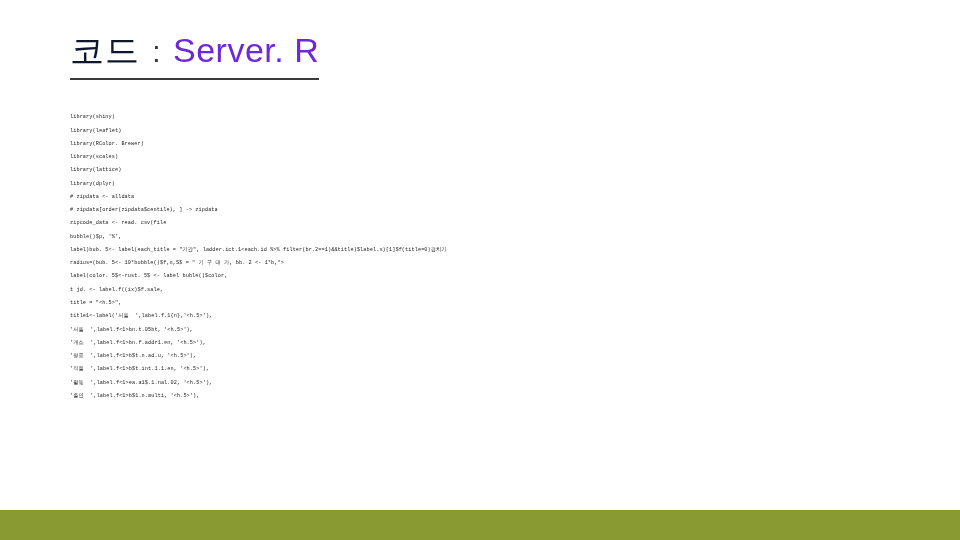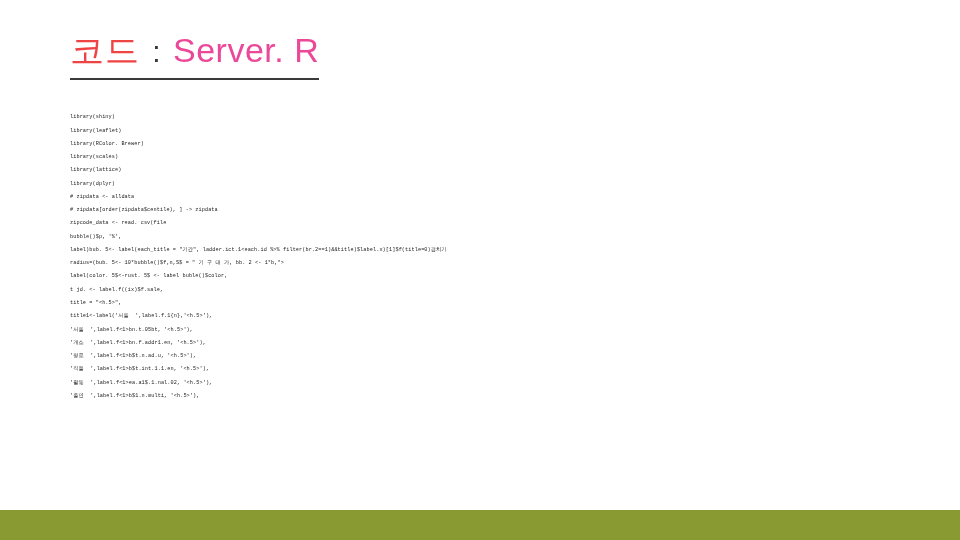--- a/index.html
+++ b/index.html
@@ -19,33 +19,33 @@
     }
     .title-wrap {
       display: inline-block;
       border-bottom: 2px solid #3a3a3a;
       padding-bottom: 4px;
       margin-bottom: 18px;
     }
     .title-kr {
       font-size: 34px;
       font-weight: 400;
-      color: #ef4444;
+      color: #0f172a;
       letter-spacing: 1px;
     }
     .title-colon {
       font-size: 30px;
       font-weight: 300;
       color: #3a3a3a;
       margin: 0 4px;
     }
     .title-en {
       font-size: 34px;
       font-weight: 300;
-      color: #ec4899;
+      color: #6d28d9;
       letter-spacing: 0.5px;
     }
     .code-block {
       font-family: "Courier New", monospace;
       font-size: 5.2px;
       line-height: 2.55;
       color: #222;
       white-space: pre;
       letter-spacing: 0.1px;
     }

